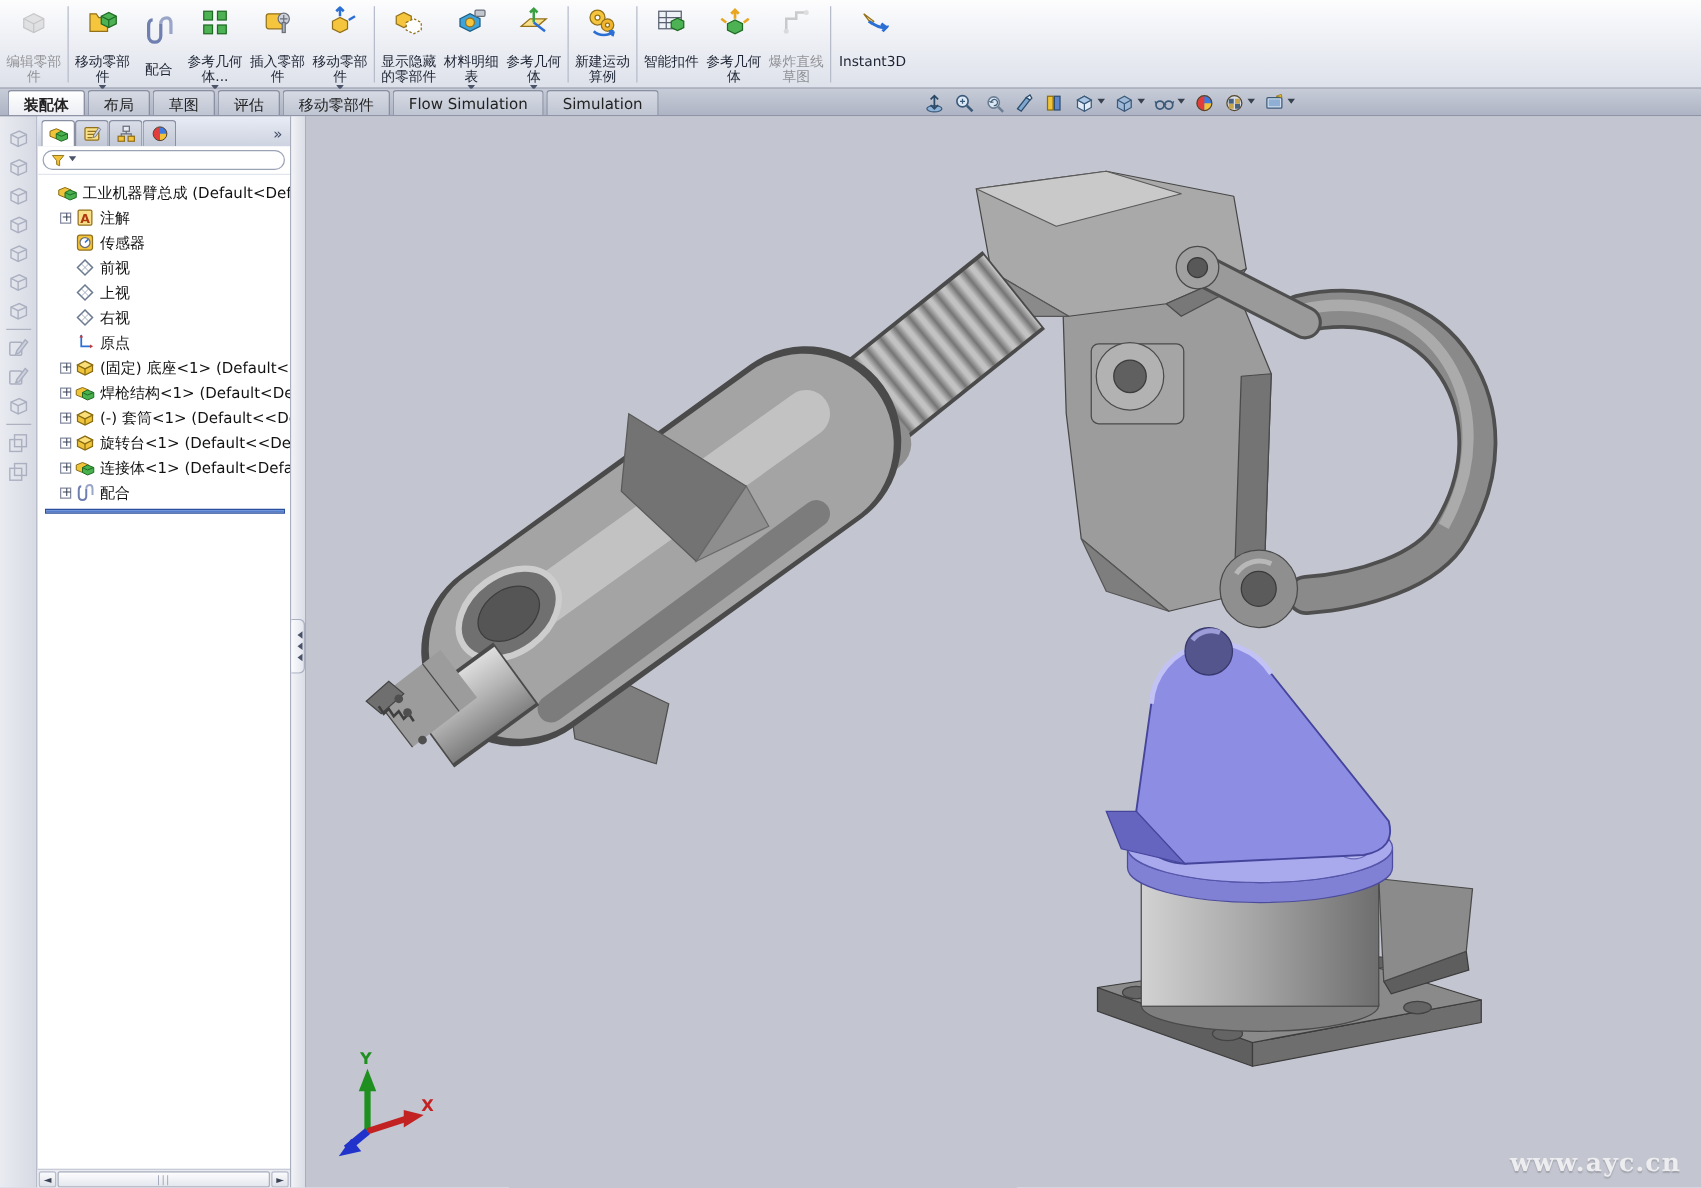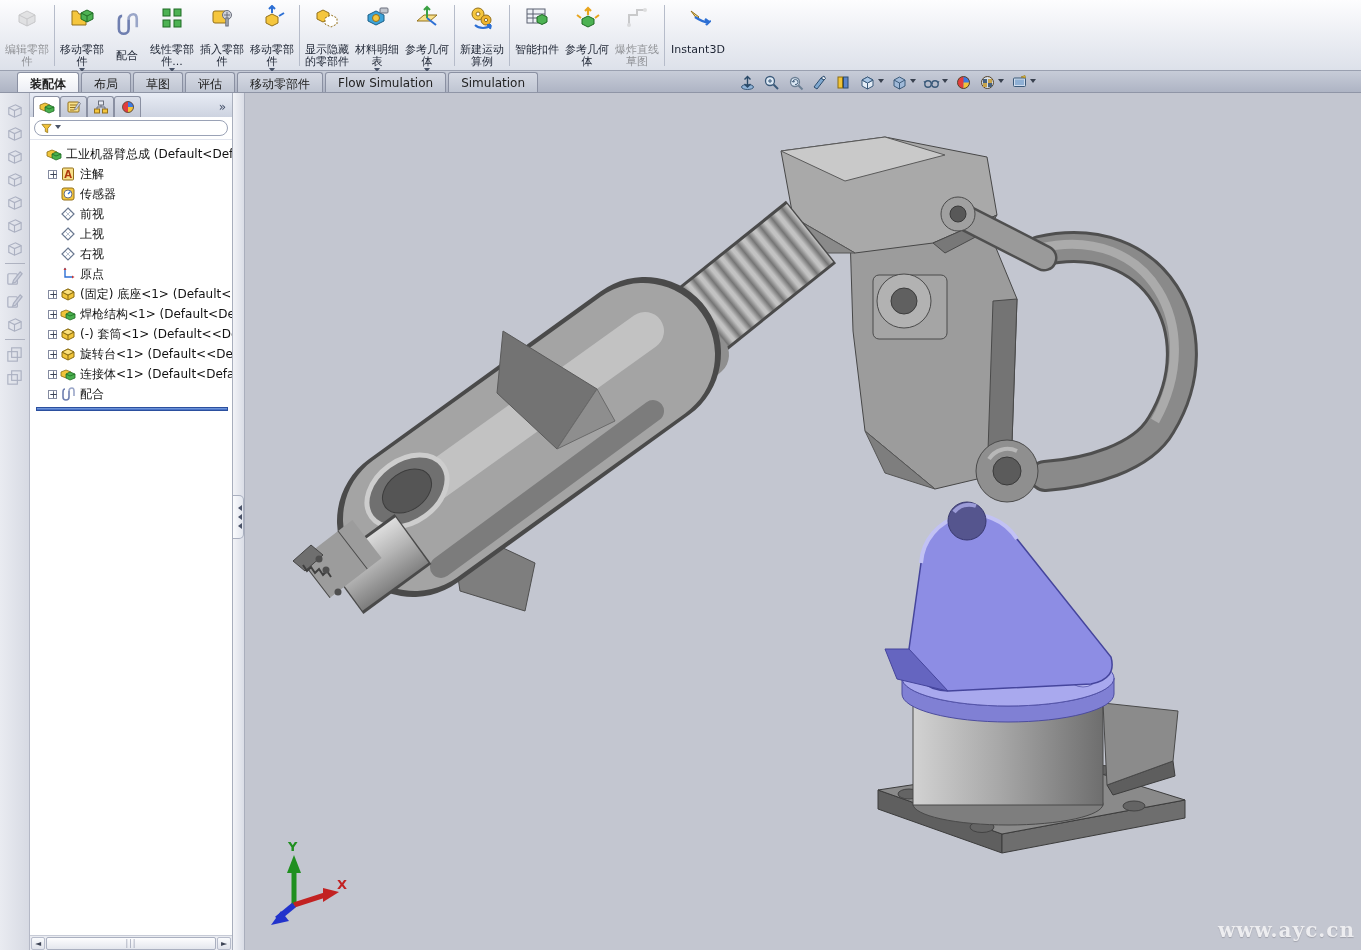--- a/index.html
+++ b/index.html
@@ -15,21 +15,21 @@
   .cm-btn .ic { width:26px; height:26px; flex:0 0 26px; }
   .cm-btn .lbl { text-align:center; line-height:12px; font-size:11px; color:#1d2433; margin-top:13px; }
   .cm-btn.disabled { opacity:.45; filter:grayscale(1); }
   .cm-btn .dd { margin-top:auto; width:0; height:0; border:3px solid transparent; border-top:4px solid #4a5468; }
   .cm-sep { width:1px; background:#b6bcca; margin:4px 2px; }
   .cm-btn.wide { width:62px; }
   .cm-btn.narrow { width:40px; justify-content:center; }
 
   
   .tabrow { height:22px; flex:0 0 22px; background:linear-gradient(#c7ccd8,#aeb4c4); position:relative;
-    display:flex; align-items:flex-end; padding-left:17px; border-bottom:1px solid #8f95a6; }
+    display:flex; align-items:flex-end; padding-left:6px; border-bottom:1px solid #8f95a6; }
   .rtab { height:20px; padding:3px 12px 2px 12px; margin-right:2px; font-size:12px; color:#222;
     background:linear-gradient(#d6dae4,#bfc5d2); border:1px solid #8a90a2; border-bottom:none;
     border-radius:3px 3px 0 0; cursor:default; }
   .rtab.active { background:linear-gradient(#ffffff,#eceef4); font-weight:bold; }
   .headsup { position:absolute; left:737px; top:1px; height:20px; display:flex; align-items:center; gap:3px; }
   .hu-btn { display:flex; align-items:center; padding:1px 2px; border-radius:2px; cursor:default; }
   .hu-btn svg { width:17px; height:17px; }
   .hu-dd { width:0; height:0; border:3px solid transparent; border-top:4px solid #39414f; margin-left:2px; }
 
   
@@ -73,21 +73,21 @@
 
   
   .splitter { width:12px; flex:0 0 12px; background:linear-gradient(90deg,#f2f3f7,#dadde6); border-right:1px solid #a9aebc; position:relative; }
   .sgrip { position:absolute; left:0; top:402px; width:11px; height:44px; background:linear-gradient(90deg,#fbfcfe,#e3e6ee);
     border:1px solid #aab0c0; border-left:none; border-radius:0 5px 5px 0; display:flex; flex-direction:column; align-items:center; justify-content:center; gap:3px; }
   .sgrip i { width:0; height:0; border:3px solid transparent; border-right:4px solid #4a5268; }
 
   
   .viewport { flex:1; position:relative; background:#c3c6d0; overflow:hidden; }
   .viewport svg.scene { position:absolute; left:0; top:0; }
-  .watermark { position:absolute; right:6px; bottom:8px; font-family:"DejaVu Serif","Liberation Serif",serif;
+  .watermark { position:absolute; right:16px; bottom:8px; font-family:"DejaVu Serif","Liberation Serif",serif;
     font-weight:bold; font-size:20px; letter-spacing:1px; color:#f2f2f4; opacity:.9; text-shadow:0 1px 1px rgba(120,120,130,.5); }
 </style>
 </head>
 <body>
 
 <svg width="0" height="0" style="position:absolute">
   <defs>
     <symbol id="s-cube" viewBox="0 0 20 20">
       <g fill="none" stroke="#9aa0b4" stroke-width="1.2">
         <path d="M4 7 L11 4 L17 7 L17 14 L10 17 L4 14 Z"></path>
@@ -156,21 +156,21 @@
 
     <div class="cm-btn">
       <svg class="ic" viewBox="0 0 26 26">
         <g fill="#4db253" stroke="#1f6b24">
           <rect x="4" y="4" width="7" height="7"></rect>
             <rect x="15" y="4" width="7" height="7"></rect>
           <rect x="4" y="15" width="7" height="7"></rect>
             <rect x="15" y="15" width="7" height="7"></rect>
         </g>
       </svg>
-      <span class="lbl">线性零部件...</span>
+      <span class="lbl">参考几何体...</span>
       <span class="dd"></span>
     </div>
 
     <div class="cm-btn">
       <svg class="ic" viewBox="0 0 26 26">
         <rect x="4" y="6" width="14" height="12" rx="2" fill="#f5c63d" stroke="#93701a"></rect>
         <circle cx="18" cy="10" r="4.5" fill="#cfd2da" stroke="#6a6f7c"></circle>
         <path d="M18 7 L18 13 M15 10 L21 10" stroke="#6a6f7c"></path>
         <rect x="16.8" y="13" width="2.4" height="8" fill="#aeb2bc" stroke="#6a6f7c"></rect>
       </svg>

